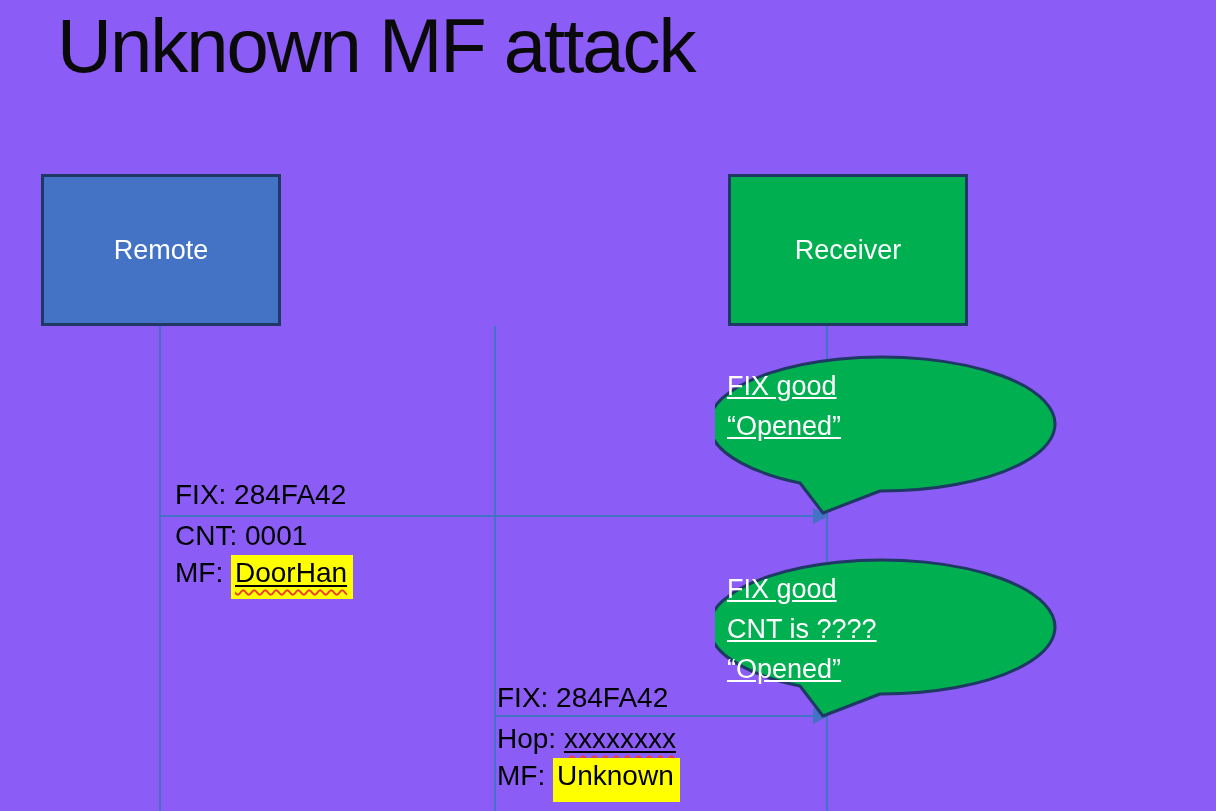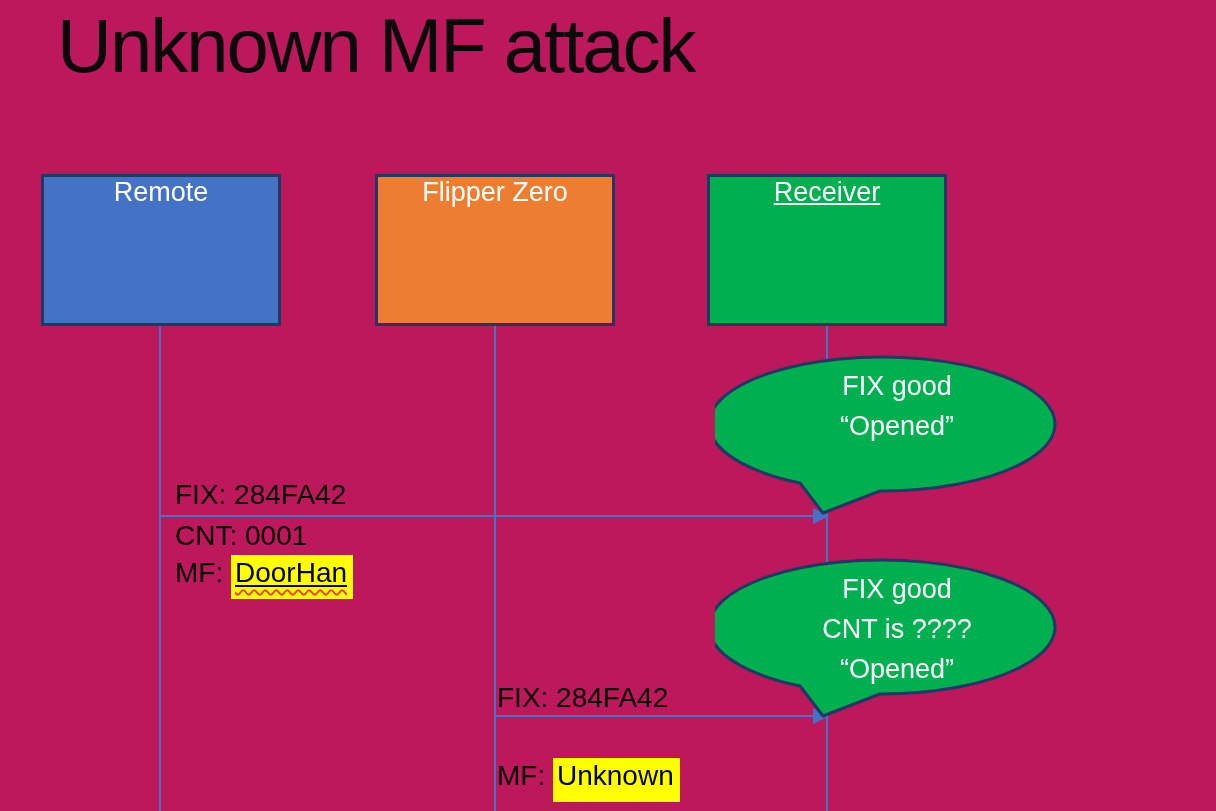--- a/index.html
+++ b/index.html
@@ -1,37 +1,37 @@
 <!DOCTYPE html>
 <html><head>
 <meta charset="utf-8">
 <style>
   html,body { margin:0; padding:0; background:#fff; }
   #slide {
-    position:relative; width:1216px; height:811px; background:#be185d;
+    position:relative; width:1216px; height:811px; background:#8b5cf6;
     overflow:hidden; font-family:"Liberation Sans", sans-serif; color:#000;
   }
 
   
   #title {
     position:absolute; left:57px; top:2px;
     font-size:76px; font-weight:300; letter-spacing:-2px; color:#0a0a0a;
     white-space:nowrap;
   }
 
   
   .actor-box {
     position:absolute; top:174px; width:240px; height:152px;
     border:3px solid #203864; box-sizing:border-box;
-    display:flex; justify-content:center;
+    display:flex; align-items:center; justify-content:center;
     color:#ffffff; font-size:27px;
   }
   #actor-remote   { left:41px;  background:#4472C4; }
   #actor-flipper  { left:375px; background:#ED7D31; }
-  #actor-receiver { left:707px; background:#00B050;text-decoration:underline; }
+  #actor-receiver { left:728px; background:#00B050; }
 
   
   .lifeline { position:absolute; top:326px; width:2px; height:485px; background:#4472C4; }
   #lifeline-remote   { left:159px; }
   #lifeline-flipper  { left:494px; }
   #lifeline-receiver { left:826px; }
 
   
   .msg-line { position:absolute; height:2px; background:#4472C4; }
   #msg1-line { left:160px; top:515px; width:653px; }
@@ -64,56 +64,54 @@
     text-decoration-color:#000; text-decoration-thickness:2px;
     text-underline-offset:3px;
   }
 
   
   .callout-svg { position:absolute; left:715px; width:372px; height:172px; }
   #callout1-svg { top:350px; }
   #callout2-svg { top:553px; }
   .callout-path { fill:#00B050; stroke:#1F3864; stroke-width:3; stroke-linejoin:round; }
   .callout-text {
-    position:absolute; left:727px; width:340px; text-align:center;
-    color:#ffffff; font-size:27px; line-height:40px;
+    position:absolute; left:727px; width:340px; text-align:left;
+    color:#ffffff; font-size:27px; line-height:40px;text-decoration:underline;
   }
   #callout1-text { top:366px; }
   #callout2-text { top:569px; }
 </style>
 </head>
 <body>
 
 <div id="slide">
 
   <div id="title">Unknown MF attack</div>
 
   <div id="actor-remote" class="actor-box">
     <span>Remote</span>
-  </div>
-  <div id="actor-flipper" class="actor-box">
-    <span>Flipper Zero</span>
   </div>
   <div id="actor-receiver" class="actor-box">
     <span>Receiver</span>
   </div>
 
   <div id="lifeline-remote" class="lifeline"></div>
   <div id="lifeline-flipper" class="lifeline"></div>
   <div id="lifeline-receiver" class="lifeline"></div>
 
   <div id="msg1-line" class="msg-line"></div>
   <div id="msg1-arrowhead" class="arrowhead"></div>
   <div id="msg1-fix" class="msg-label">FIX: 284FA42</div>
   <div id="msg1-cnt" class="msg-label">CNT: 0001</div>
   <div id="msg1-mf" class="msg-label"><span>MF: </span><span class="hl"><span class="spell"><span class="und">DoorHan</span></span></span></div>
 
   <div id="msg2-line" class="msg-line"></div>
   <div id="msg2-arrowhead" class="arrowhead"></div>
   <div id="msg2-fix" class="msg-label">FIX: 284FA42</div>
+  <div id="msg2-hop" class="msg-label"><span>Hop: </span><span class="spell"><span class="und">xxxxxxxx</span></span></div>
   <div id="msg2-mf" class="msg-label"><span>MF: </span><span class="hl">Unknown</span></div>
 
   <svg id="callout1-svg" class="callout-svg" viewBox="0 0 372 172">
     <path class="callout-path" d="M 108 163 L 85 133 A 173 67 0 1 1 165 141 Z"></path>
   </svg>
   <div id="callout1-text" class="callout-text">
     <div>FIX good</div>
     <div>“Opened”</div>
   </div>
 

